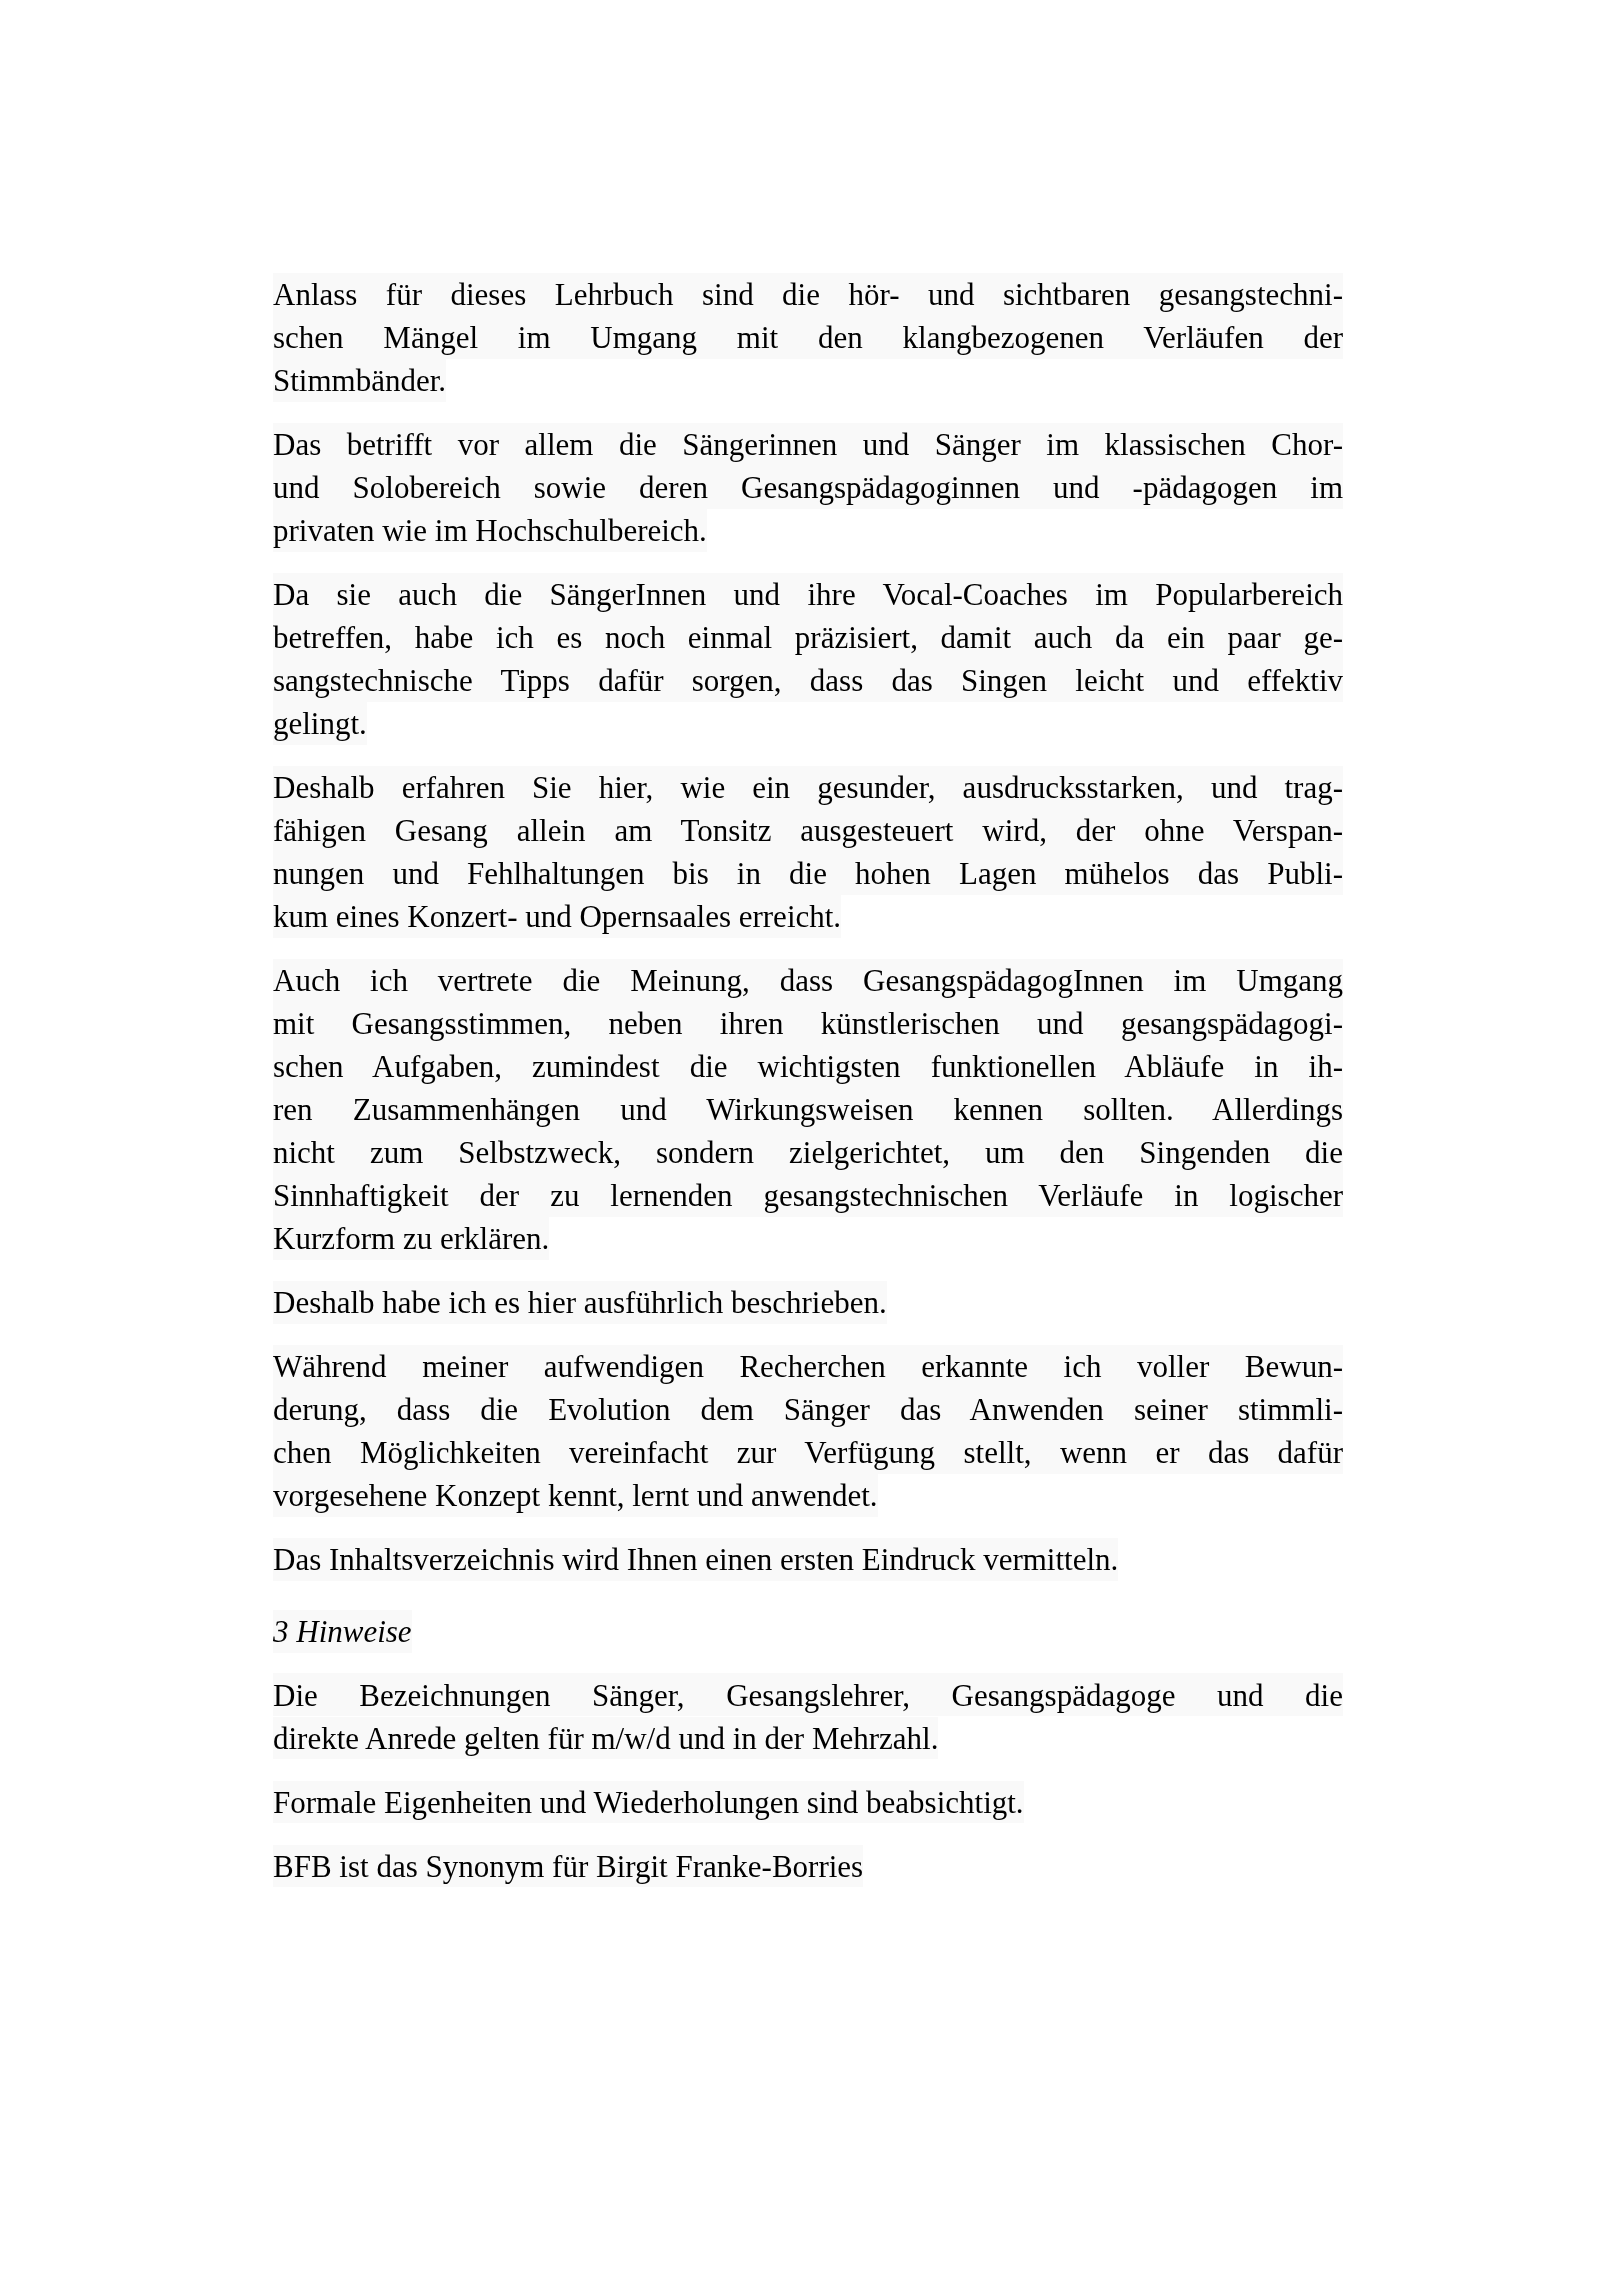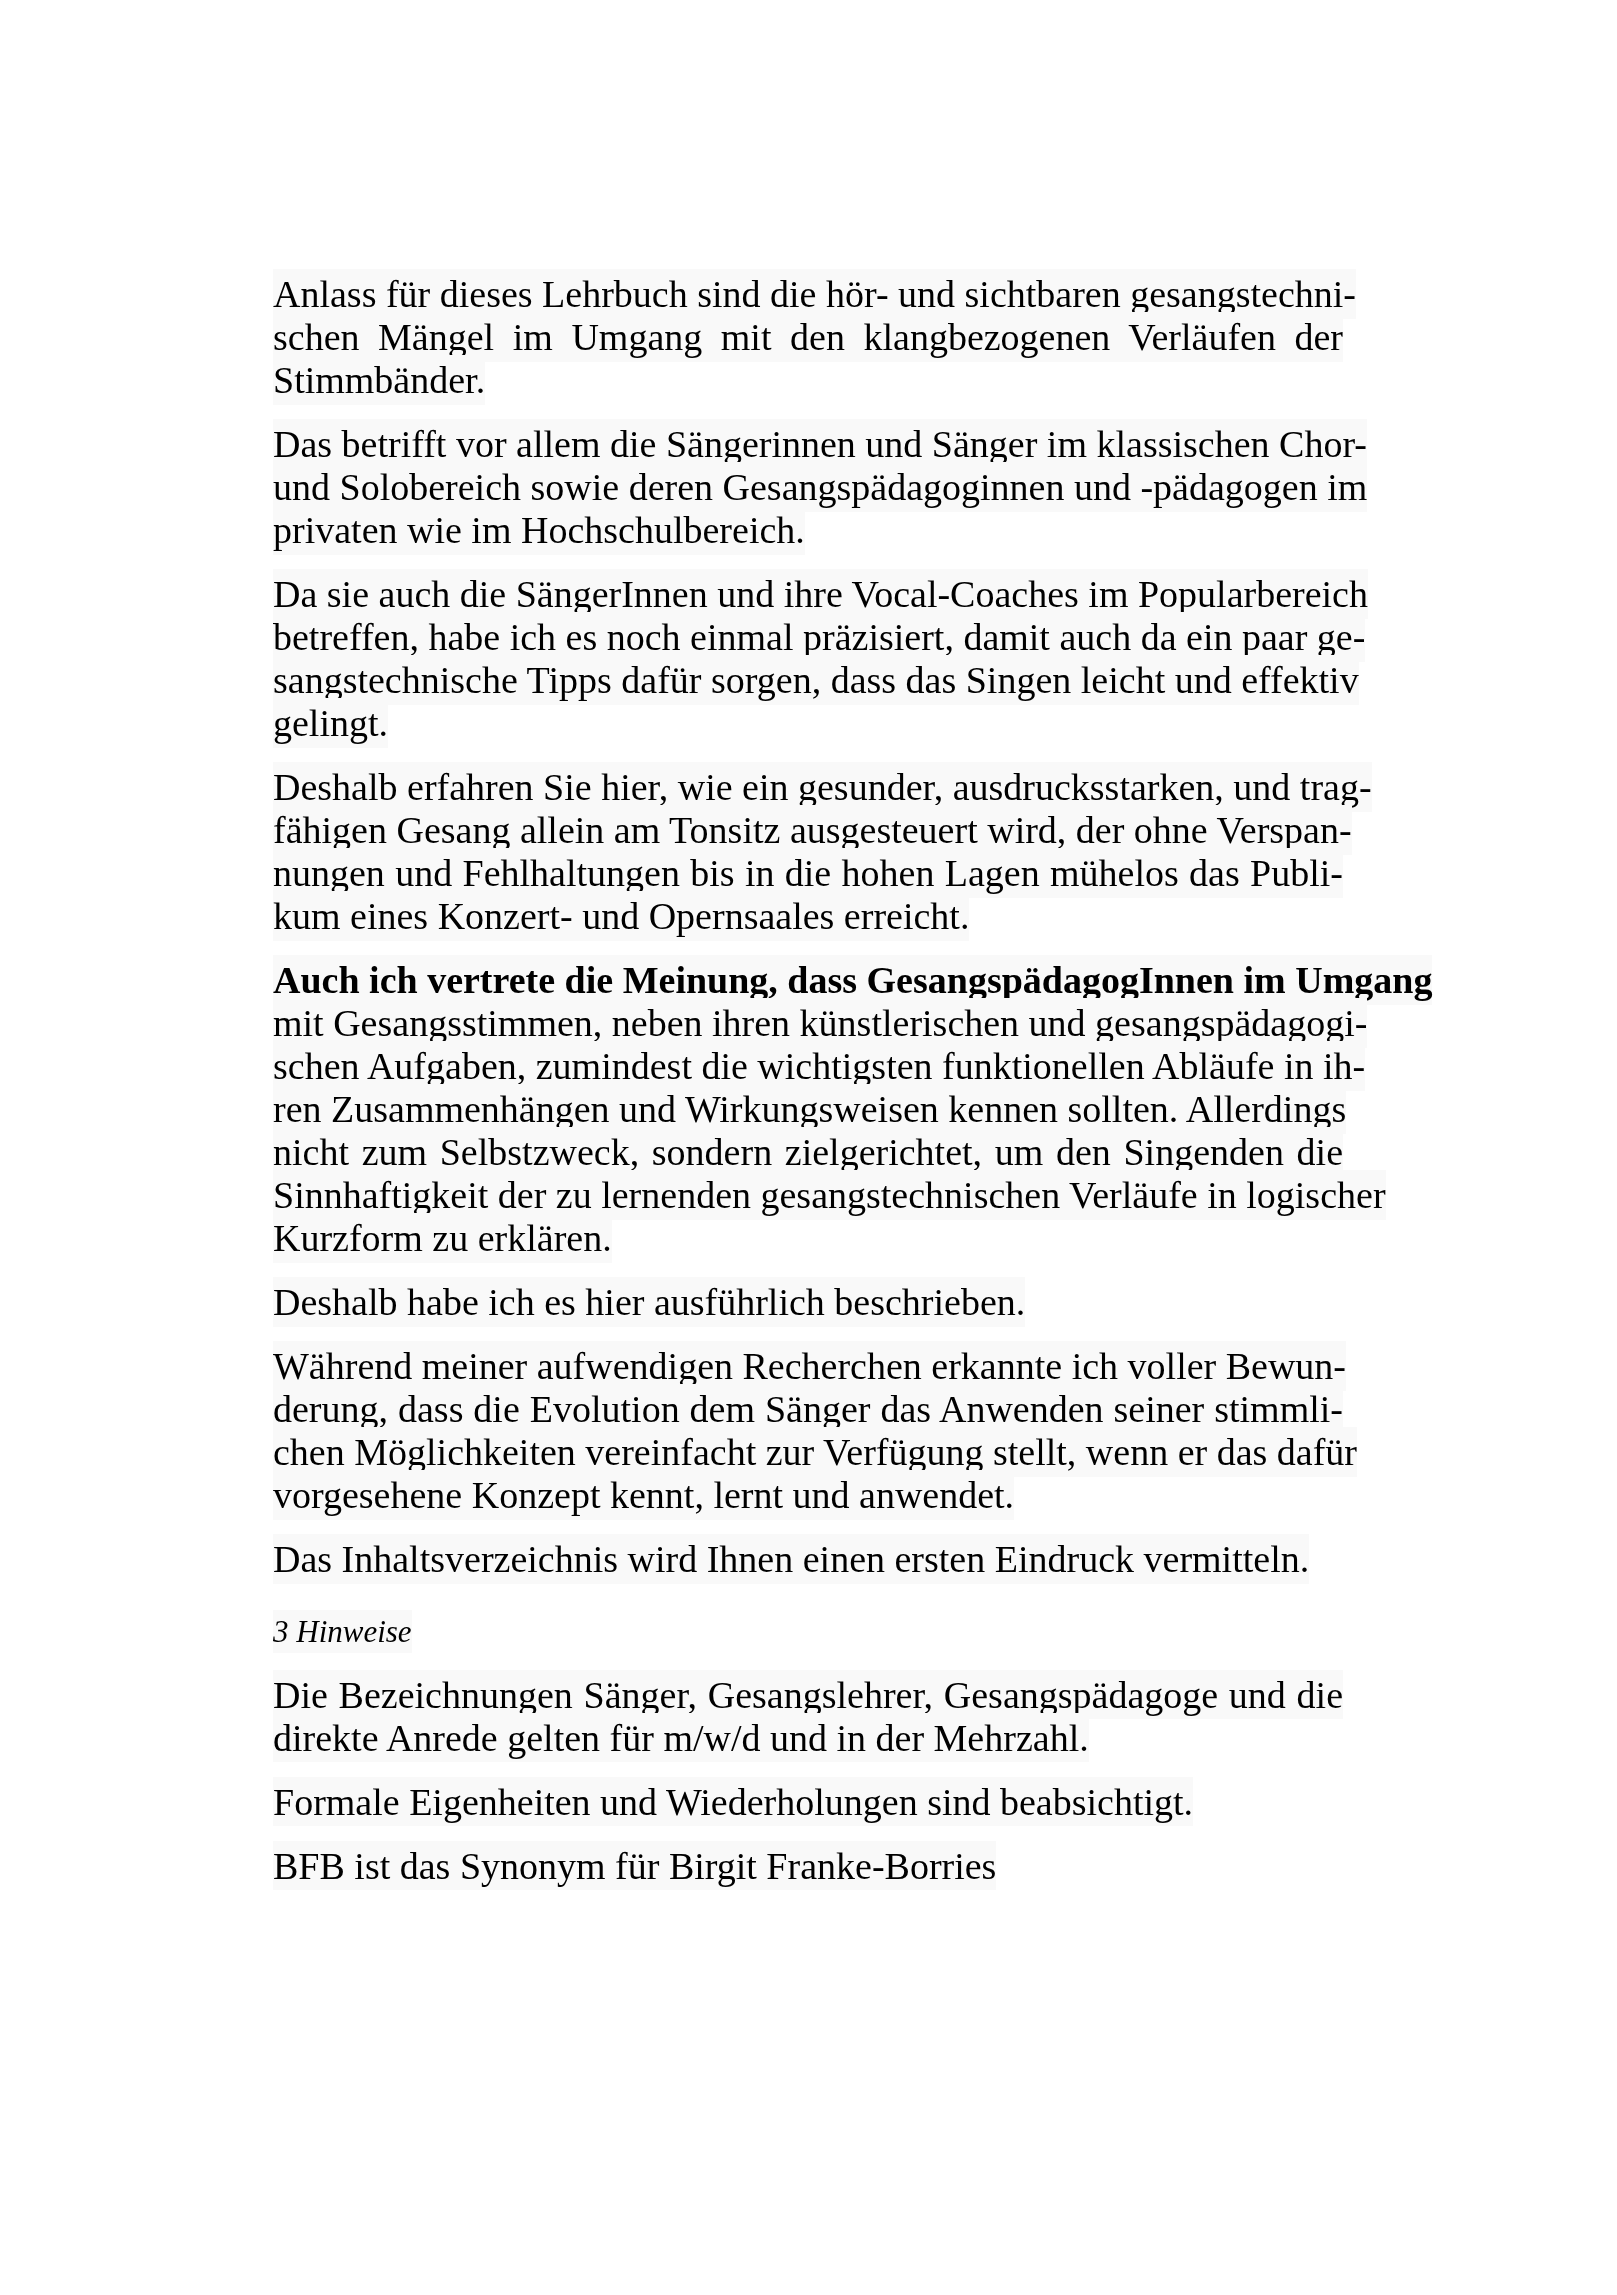--- a/index.html
+++ b/index.html
@@ -21,21 +21,21 @@
     top: 273px;
     width: 1078px;
   }
   .heading {
     font-weight: bold;
     font-size: 31px;
     line-height: 43px;
     margin: 0 0 20.4px 0;
   }
   .para {
-    font-size: 38px;
+    font-size: 31px;
     line-height: 43px;
     text-align: justify;
     hyphens: manual;
     margin: 0 8px 21px 0;
   }
   .para .hl {
     background: #f9f9f9;
     box-decoration-break: clone;
     -webkit-box-decoration-break: clone;
     padding: 3.7px 0;
@@ -82,21 +82,21 @@
         <span class="line" style="background: rgb(249, 249, 249);"><span class="hl">sangstechnische Tipps dafür sorgen, dass das Singen leicht und effektiv</span></span>
         <span class="line last"><span class="hl">gelingt.</span></span>
       </div>
       <div class="para">
         <span class="line" style="background: rgb(249, 249, 249);"><span class="hl">Deshalb erfahren Sie hier, wie ein gesunder, ausdrucksstarken, und trag-</span></span>
         <span class="line" style="background: rgb(249, 249, 249);"><span class="hl">fähigen Gesang allein am Tonsitz ausgesteuert wird, der ohne Verspan-</span></span>
         <span class="line" style="background: rgb(249, 249, 249);"><span class="hl">nungen und Fehlhaltungen bis in die hohen Lagen mühelos das Publi-</span></span>
         <span class="line last"><span class="hl">kum eines Konzert- und Opernsaales erreicht.</span></span>
       </div>
       <div class="para">
-        <span class="line" style="background: rgb(249, 249, 249); font-weight: bold;"><span class="hl">Auch ich vertrete die Meinung, dass GesangspädagogInnen im Umgang</span></span>
+        <span class="line" style="background: rgb(249, 249, 249);"><span class="hl">Auch ich vertrete die Meinung, dass GesangspädagogInnen im Umgang</span></span>
         <span class="line" style="background: rgb(249, 249, 249);"><span class="hl">mit Gesangsstimmen, neben ihren künstlerischen und gesangspädagogi-</span></span>
         <span class="line" style="background: rgb(249, 249, 249);"><span class="hl">schen Aufgaben, zumindest die wichtigsten funktionellen Abläufe in ih-</span></span>
         <span class="line" style="background: #0c4a6e;"><span class="hl">ren Zusammenhängen und Wirkungsweisen kennen sollten. Allerdings</span></span>
         <span class="line" style="background: #b91c1c;"><span class="hl">nicht zum Selbstzweck, sondern zielgerichtet, um den Singenden die</span></span>
         <span class="line" style="background: rgb(249, 249, 249);"><span class="hl">Sinnhaftigkeit der zu lernenden gesangstechnischen Verläufe in logischer</span></span>
         <span class="line last"><span class="hl">Kurzform zu erklären.</span></span>
       </div>
       <div class="para">
         <span class="line last"><span class="hl">Deshalb habe ich es hier ausführlich beschrieben.</span></span>
       </div>

